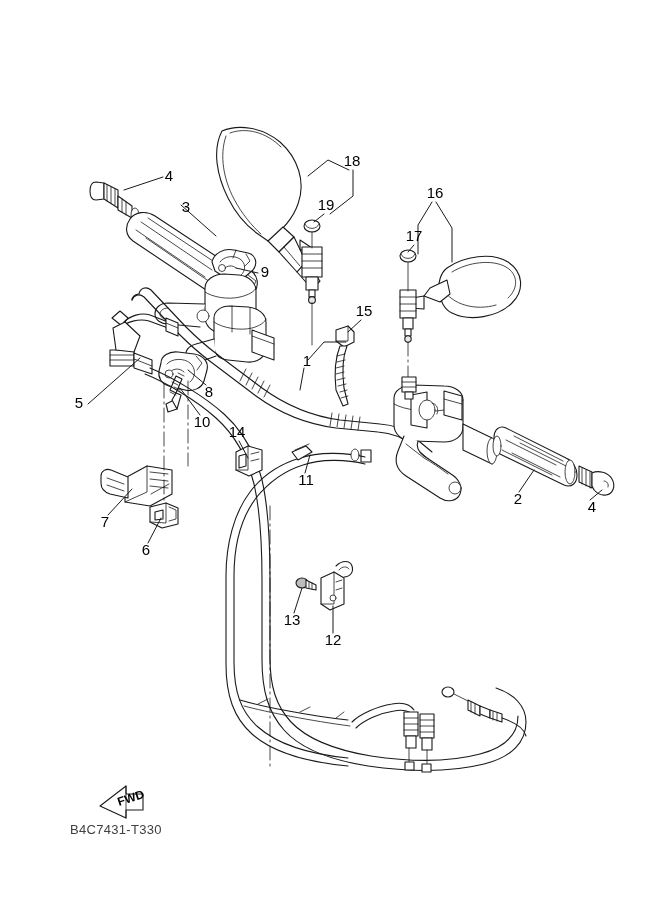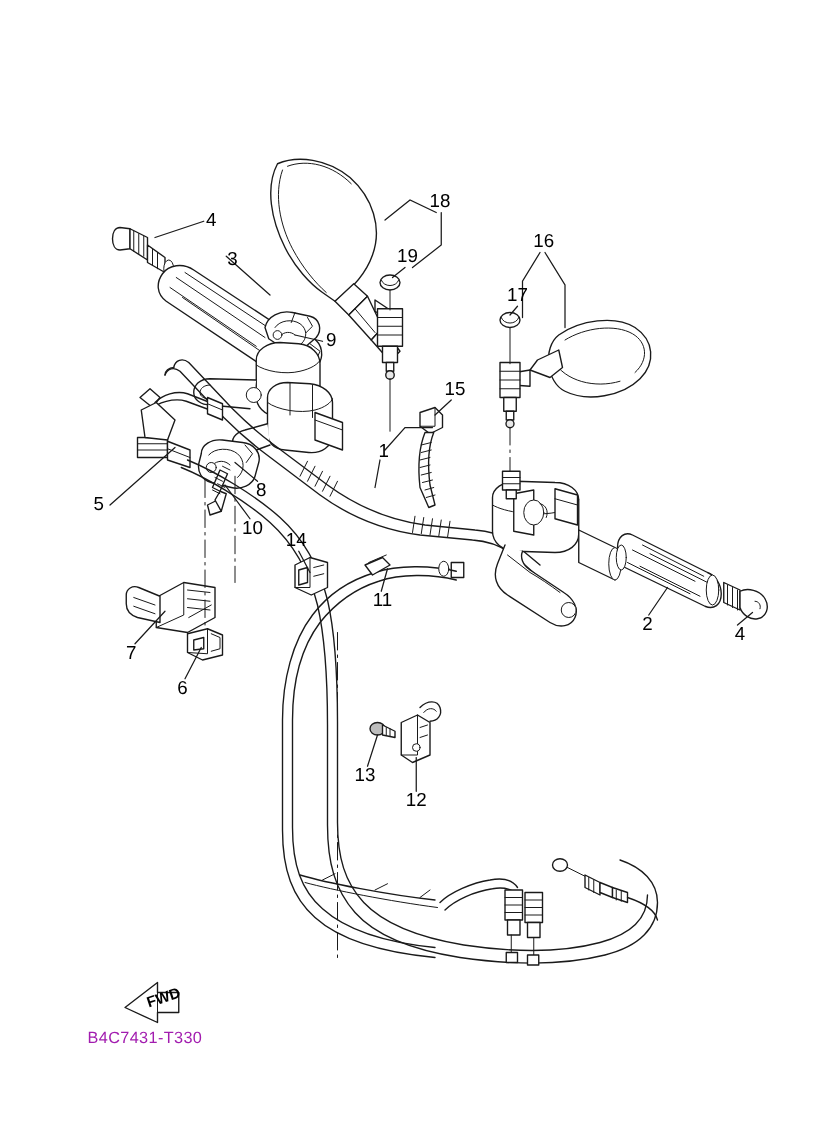--- a/index.html
+++ b/index.html
@@ -17,21 +17,21 @@
     fill:#000;
     dominant-baseline:middle;
   }
   .fwd-text{
     font-family:"Liberation Sans", sans-serif;
     font-size:12px;font-weight:bold;fill:#000;
   }
   #partnumber{
     position:absolute;left:70px;top:822px;
     font-family:"Liberation Sans", sans-serif;
-    font-size:13px;letter-spacing:0.3px;color:#a21caf;white-space:nowrap;
+    font-size:13px;letter-spacing:0.3px;color:#404040;white-space:nowrap;
   }
   .ln{fill:none;stroke:#1a1a1a;stroke-width:1.1;stroke-linecap:round;stroke-linejoin:round;}
   .ln-thin{fill:none;stroke:#1a1a1a;stroke-width:0.8;stroke-linecap:round;stroke-linejoin:round;}
   .ln-lead{fill:none;stroke:#1a1a1a;stroke-width:1;stroke-linecap:round;}
   .ln-dash{fill:none;stroke:#1a1a1a;stroke-width:0.8;stroke-linecap:round;
     stroke-dasharray:14 4 2 4;}
   .fillw{fill:#ffffff;}
   .fillg{fill:#e8e8e8;}
   .fillgd{fill:#bdbdbd;}
 </style>

